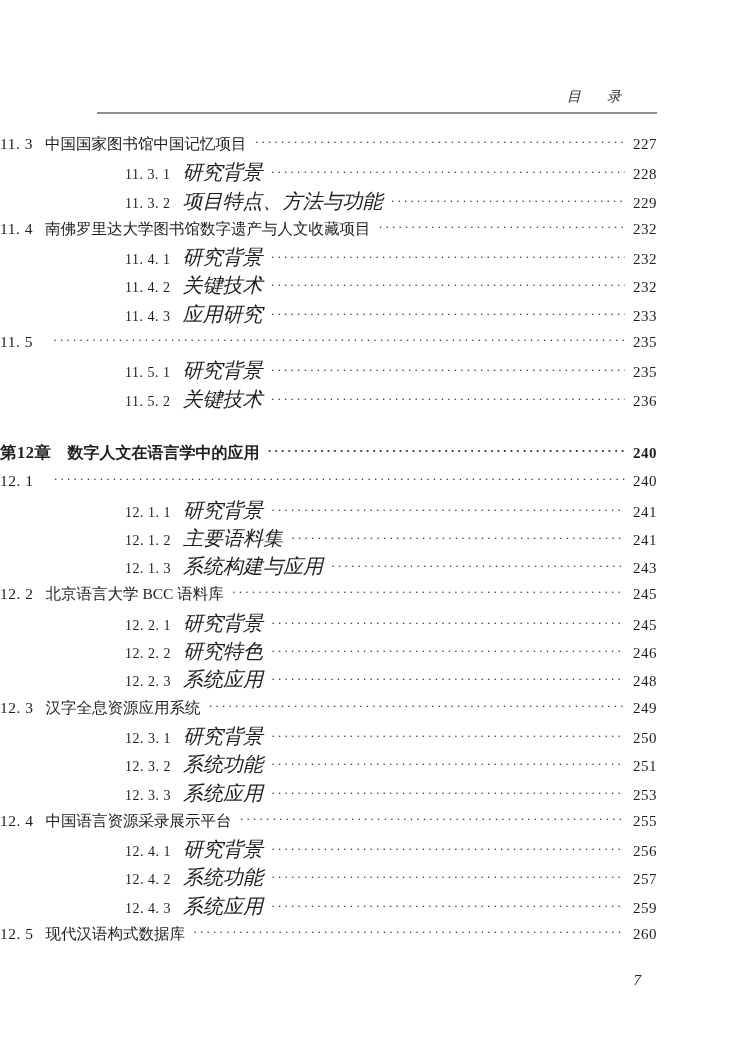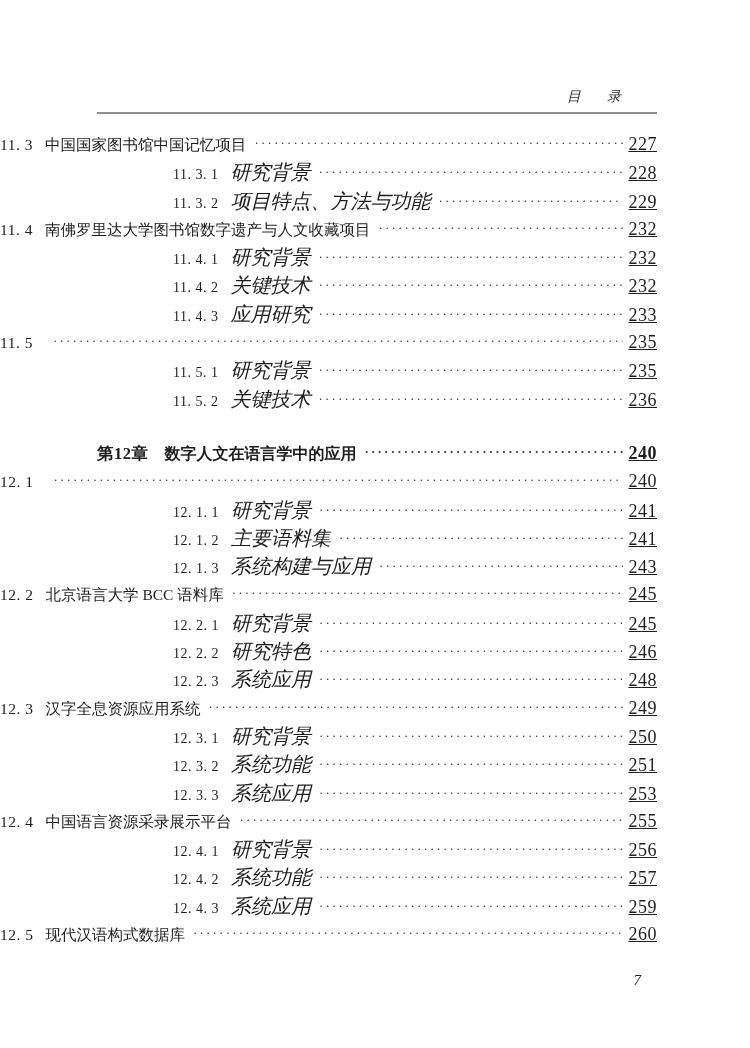--- a/index.html
+++ b/index.html
@@ -49,35 +49,33 @@
     align-items: baseline;
     height: 28.3px;
     line-height: 28.3px;
     padding-right: 93px;
     white-space: nowrap;
   }
   .row.gap-before {
     margin-top: 26px;
   }
   .row.level1 {
-    padding-left: 97px;
     font-weight: 700;
     font-size: 16.5px;
   }
   .row.level1 .title {
     font-family: "Liberation Sans", "DejaVu Sans", sans-serif;
     font-size: 16px;
   }
   .row.level2 {
     font-size: 15.5px;
   }
   .row.level3 {
     padding-left: 125px;
     font-size: 14px;
-    margin-left: 48px;
   }
   .row.level3 .title {
     font-style: italic;
     font-size: 20px;
   }
   .num {
     margin-right: 12px;
     letter-spacing: 0.5px;
   }
   .row.level1 .num {
@@ -87,25 +85,24 @@
     flex: 1;
     overflow: hidden;
     margin: 0 6px 0 8px;
     color: #3a3a3a;
     font-size: 13px;
     letter-spacing: 2.2px;
     position: relative;
     top: -3px;
   }
   .pg {
-    font-size: 18px;
+    font-size: 15px;
     min-width: 26px;
     text-align: right;
     letter-spacing: 0.5px;
-    text-decoration: underline;
   }
   .folio {
     position: absolute;
     top: 972px;
     right: 97px;
     font-size: 15px;
     font-style: italic;
     color: #222222;
   }
 </style>

